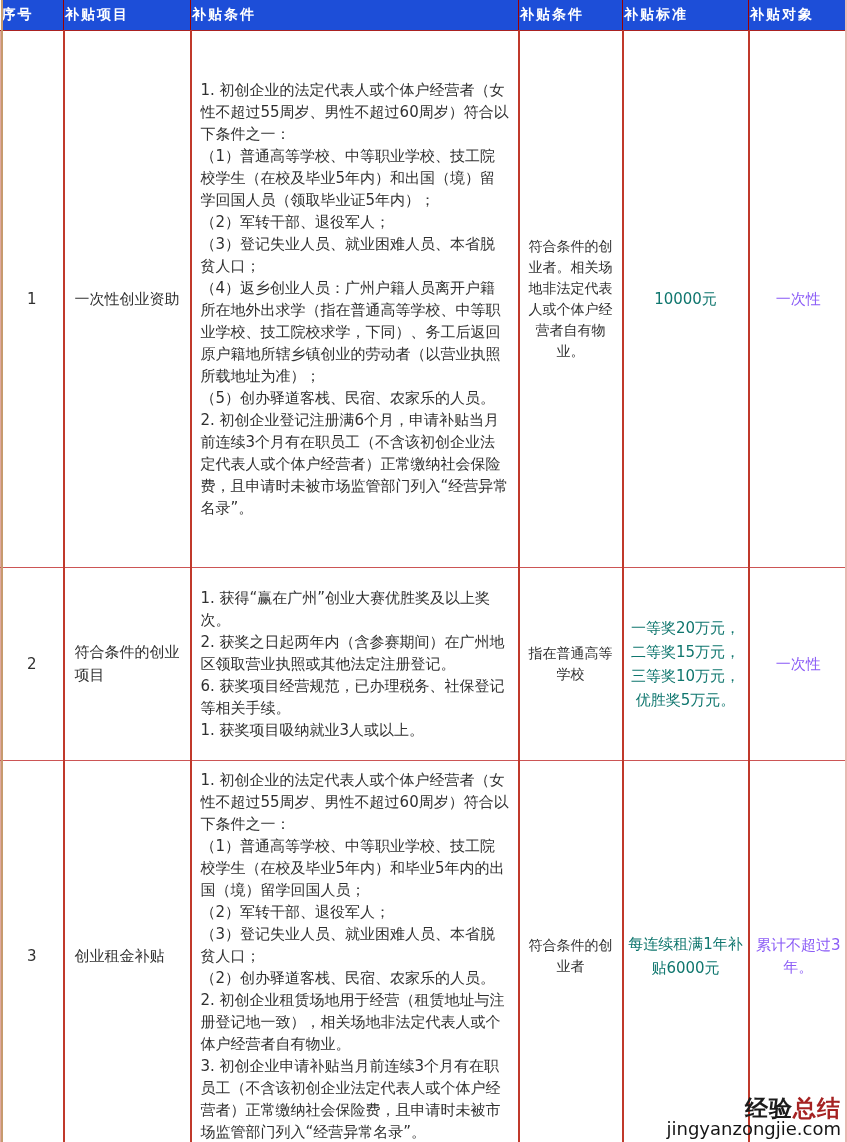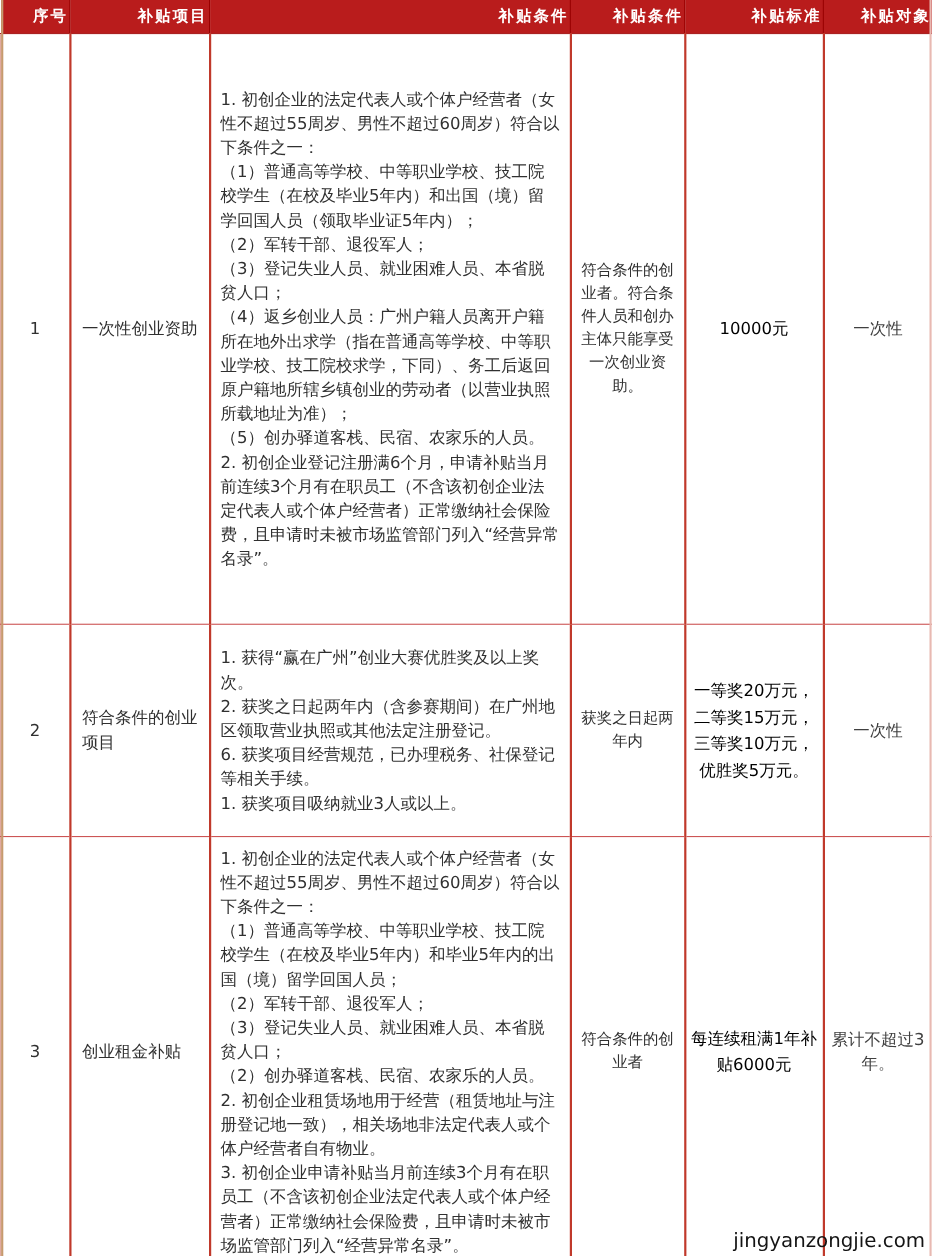--- a/index.html
+++ b/index.html
@@ -16,22 +16,22 @@
     width:847px;border-collapse:collapse;table-layout:fixed;
   }
   col.c-no{width:63px;}
   col.c-project{width:127px;}
   col.c-cond{width:328px;}
   col.c-target{width:104px;}
   col.c-standard{width:126px;}
   col.c-period{width:99px;}
 
   thead th{
-    background:#b91c1c;color:#ffffff;font-weight:bold;font-size:14px;
-    height:28px;text-align:right;letter-spacing:2px;
+    background:#1d4ed8;color:#ffffff;font-weight:bold;font-size:14px;
+    height:28px;text-align:left;letter-spacing:2px;
     border-right:1px solid #990000;border-bottom:1px solid #aa2222;
   }
   thead th:last-child{border-right:none;}
 
   tbody td{
     border-left:2px solid #c0392b;border-right:2px solid #c0392b;
     border-top:1px solid #cc5555;border-bottom:1px solid #cc5555;
     vertical-align:middle;background:#ffffff;
   }
   tbody tr td:first-child{border-left:1px solid #e0a9a0;}
@@ -39,23 +39,23 @@
 
   tr.row-1{height:537px;}
   tr.row-2{height:193px;}
   tr.row-3{height:384px;}
 
   td.num{text-align:center;font-size:15px;color:#303030;}
   td.project{text-align:left;font-size:15px;line-height:23px;padding:0 10px;color:#303030;}
   td.cond{text-align:left;font-size:15px;line-height:22px;padding:8px 8px 8px 9px;color:#303030;}
   td.cond p{margin:0;}
   td.target{text-align:center;font-size:14px;line-height:21px;padding:2px 4px;color:#303030;}
-  td.standard{text-align:center;font-size:15px;line-height:24px;padding:0 4px;color:#000000;}
+  td.standard{text-align:center;font-size:15px;line-height:24px;padding:0 4px;color:#0f766e;}
   td.standard p{margin:0;}
-  td.period{text-align:center;font-size:15px;line-height:22px;padding:0 5px;color:#404040;}
+  td.period{text-align:center;font-size:15px;line-height:22px;padding:0 5px;color:#8b5cf6;}
 
   .watermark{
     position:absolute;right:6px;bottom:3px;text-align:right;line-height:1.05;
     background:transparent;
   }
   .wm-title{font-size:23px;font-weight:bold;letter-spacing:1px;font-family:"DejaVu Sans","Liberation Sans",sans-serif;}
   .wm-black{color:#1b1b1b;}
   .wm-red{color:#a52222;}
   .wm-site{font-size:18px;font-weight:normal;color:#141414;letter-spacing:0px;}
 </style>
@@ -90,36 +90,36 @@
       <td class="project">一次性创业资助</td>
       <td class="cond">
           <p>1. 初创企业的法定代表人或个体户经营者（女性不超过55周岁、男性不超过60周岁）符合以下条件之一：</p>
           <p>（1）普通高等学校、中等职业学校、技工院校学生（在校及毕业5年内）和出国（境）留学回国人员（领取毕业证5年内）；</p>
           <p>（2）军转干部、退役军人；</p>
           <p>（3）登记失业人员、就业困难人员、本省脱贫人口；</p>
           <p>（4）返乡创业人员：广州户籍人员离开户籍所在地外出求学（指在普通高等学校、中等职业学校、技工院校求学，下同）、务工后返回原户籍地所辖乡镇创业的劳动者（以营业执照所载地址为准）；</p>
           <p>（5）创办驿道客栈、民宿、农家乐的人员。</p>
           <p>2. 初创企业登记注册满6个月，申请补贴当月前连续3个月有在职员工（不含该初创企业法定代表人或个体户经营者）正常缴纳社会保险费，且申请时未被市场监管部门列入“经营异常名录”。</p>
         </td>
-      <td class="target">符合条件的创业者。符合条件人员和创办主体只能享受一次创业资助。</td>
+      <td class="target">符合条件的创业者。相关场地非法定代表人或个体户经营者自有物业。</td>
       <td class="standard">
           <p>10000元</p>
         </td>
       <td class="period">一次性</td>
     </tr>
     <tr class="row-2">
       <td class="num">2</td>
       <td class="project">符合条件的创业项目</td>
       <td class="cond">
           <p>1. 获得“赢在广州”创业大赛优胜奖及以上奖次。</p>
           <p>2. 获奖之日起两年内（含参赛期间）在广州地区领取营业执照或其他法定注册登记。</p>
           <p>6. 获奖项目经营规范，已办理税务、社保登记等相关手续。</p>
           <p>1. 获奖项目吸纳就业3人或以上。</p>
         </td>
-      <td class="target">获奖之日起两年内</td>
+      <td class="target">指在普通高等学校</td>
       <td class="standard">
           <p>一等奖20万元，</p>
           <p>二等奖15万元，</p>
           <p>三等奖10万元，</p>
           <p>优胜奖5万元。</p>
         </td>
       <td class="period">一次性</td>
     </tr>
     <tr class="row-3">
       <td class="num">3</td>
@@ -136,14 +136,15 @@
       <td class="target">符合条件的创业者</td>
       <td class="standard">
           <p>每连续租满1年补贴6000元</p>
         </td>
       <td class="period">累计不超过3年。</td>
     </tr>
   </tbody>
 </table>
 
 <div class="watermark">
+  <div class="wm-title"><span class="wm-black">经验</span><span class="wm-red">总结</span></div>
   <div class="wm-site">jingyanzongjie.com</div>
 </div>
 
 </body></html>

